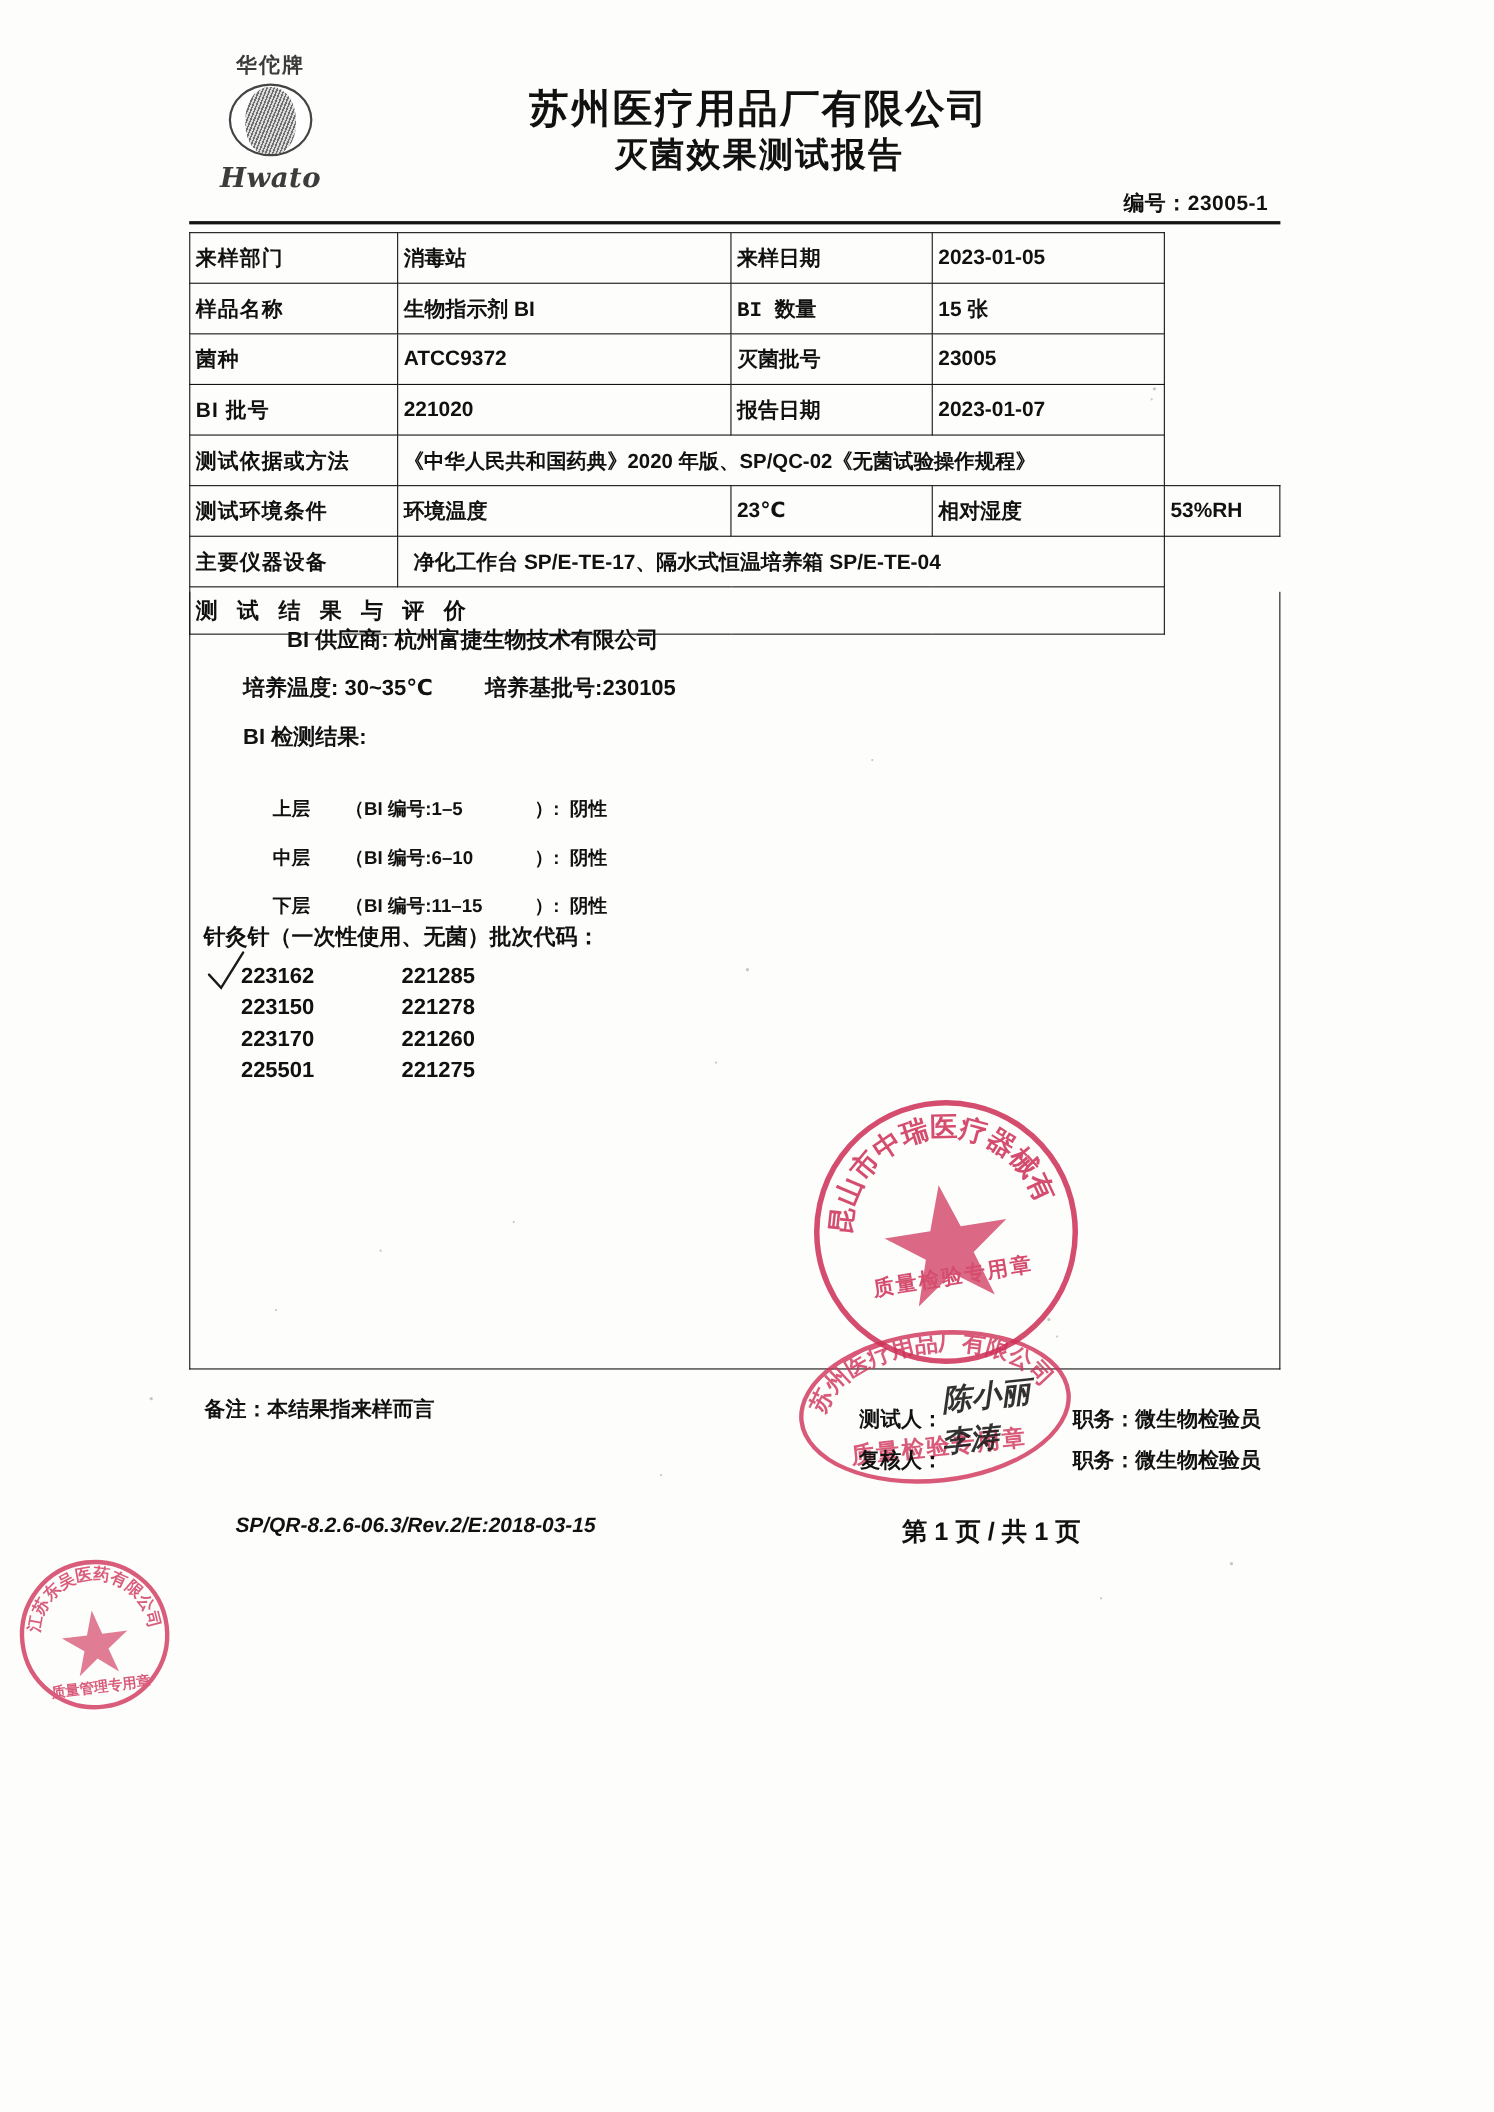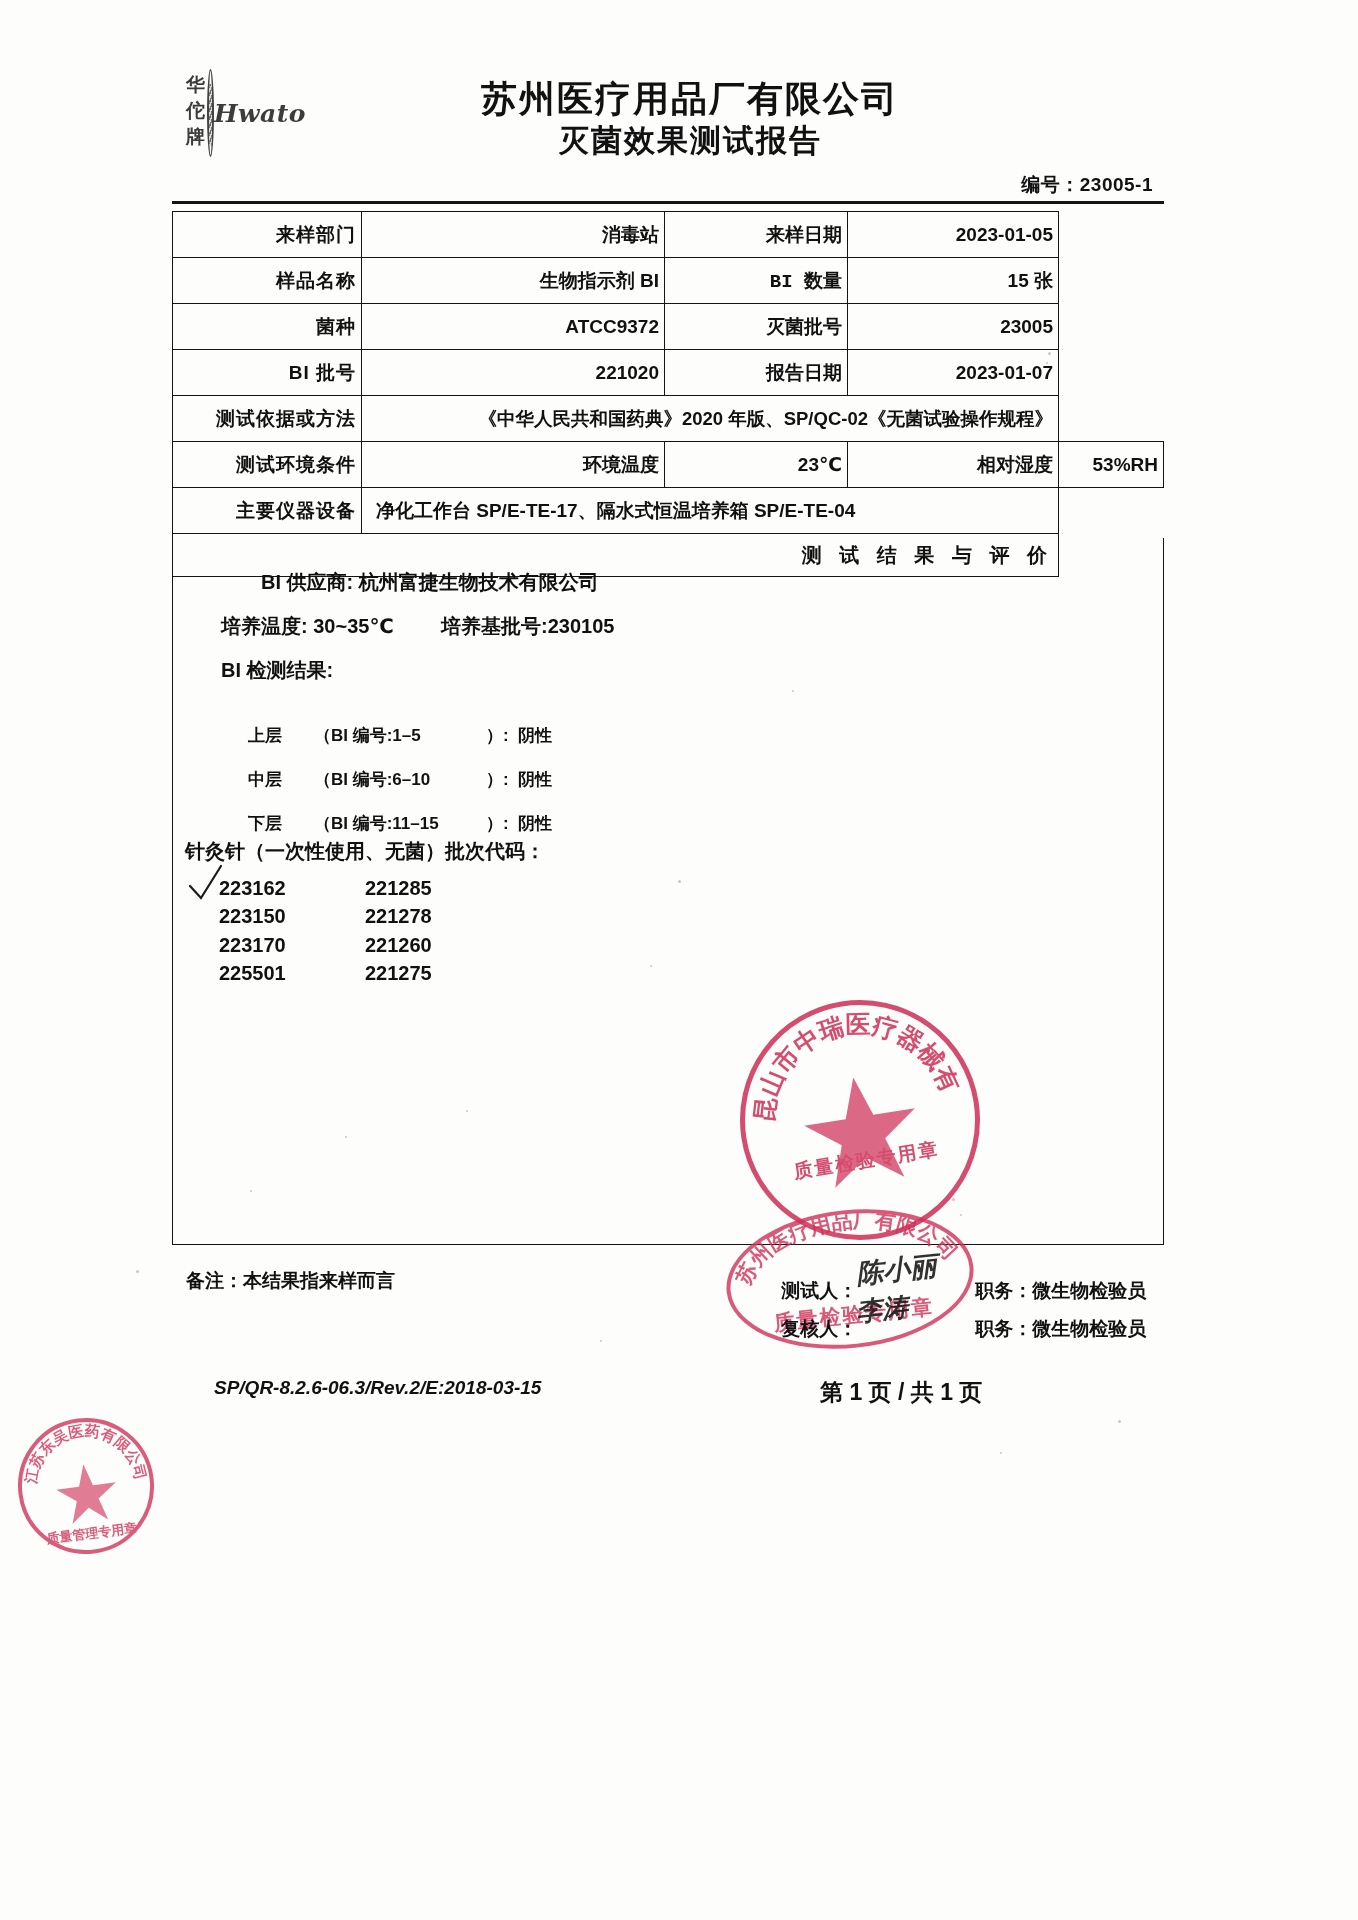--- a/index.html
+++ b/index.html
@@ -10,41 +10,41 @@
     color:#111;
     position:relative;
     overflow:hidden;
   }
   
   .speck{position:absolute;background:#9a9a96;border-radius:50%;opacity:.55;}
 
   
   #header{position:absolute;left:0;top:0;width:1358px;height:200px;}
   #logo{position:absolute;left:186px;top:46px;width:120px;height:130px;
-        display:flex;flex-direction:row;align-items:center;justify-content:flex-start;}
+        display:flex;flex-direction:column;align-items:center;justify-content:flex-start;}
   #logo .lg-top{font-size:19px;letter-spacing:2px;color:#3b3b3b;font-weight:bold;
         font-family:"DejaVu Serif",serif;filter:blur(.3px);}
   #logo .lg-oval{width:72px;height:84px;border:2.5px solid #444;border-radius:50%;
         margin-top:4px;position:relative;overflow:hidden;background:#fff;}
   #logo .lg-face{position:absolute;left:50%;top:52%;transform:translate(-50%,-50%);
         width:46px;height:62px;border-radius:48% 48% 45% 45%;
         background:repeating-linear-gradient(112deg,#5c5c5c 0 1.4px,#d8d8d8 1.4px 3px);
         opacity:.88;}
   #logo .lg-word{margin-top:5px;font-family:"DejaVu Serif",serif;font-style:italic;
         font-weight:bold;font-size:25px;color:#3c3c3c;letter-spacing:.5px;}
   #titleblock{position:absolute;left:330px;top:78px;width:720px;text-align:center;}
   #titleblock .t1{font-size:36px;font-weight:bold;letter-spacing:2px;line-height:1.18;}
   #titleblock .t2{font-size:31px;font-weight:bold;letter-spacing:2px;line-height:1.25;margin-top:2px;}
   #docno{position:absolute;right:205px;top:172px;font-size:19px;font-weight:bold;letter-spacing:.5px;}
   #hrule{position:absolute;left:172px;top:201px;width:992px;height:3px;background:#141414;}
 
   
   #tbl{position:absolute;left:172px;top:211px;width:992px;border-collapse:collapse;
        table-layout:fixed;}
-  #tbl td{border:1.6px solid #141414;font-size:19px;font-weight:bold;text-align:right;
+  #tbl td{border:1.6px solid #141414;font-size:19px;font-weight:bold;text-align:left;
           height:41px;padding:2px 5px;}
   #tbl td.lbl{width:178px;letter-spacing:1px;}
   #tbl td.c2{width:292px;}
   #tbl td.c3{width:172px;font-family:Liberation Mono, monospace;}
   #tbl td.c4{width:200px;}
   #tbl td.left{text-align:left;padding-left:14px;}
   #tbl td.sechead{height:38px;letter-spacing:6px;font-size:20px;}
   #tbl td.method{font-size:18.5px;letter-spacing:0px;}
   #tbl td.equip{font-size:19px;}
 

